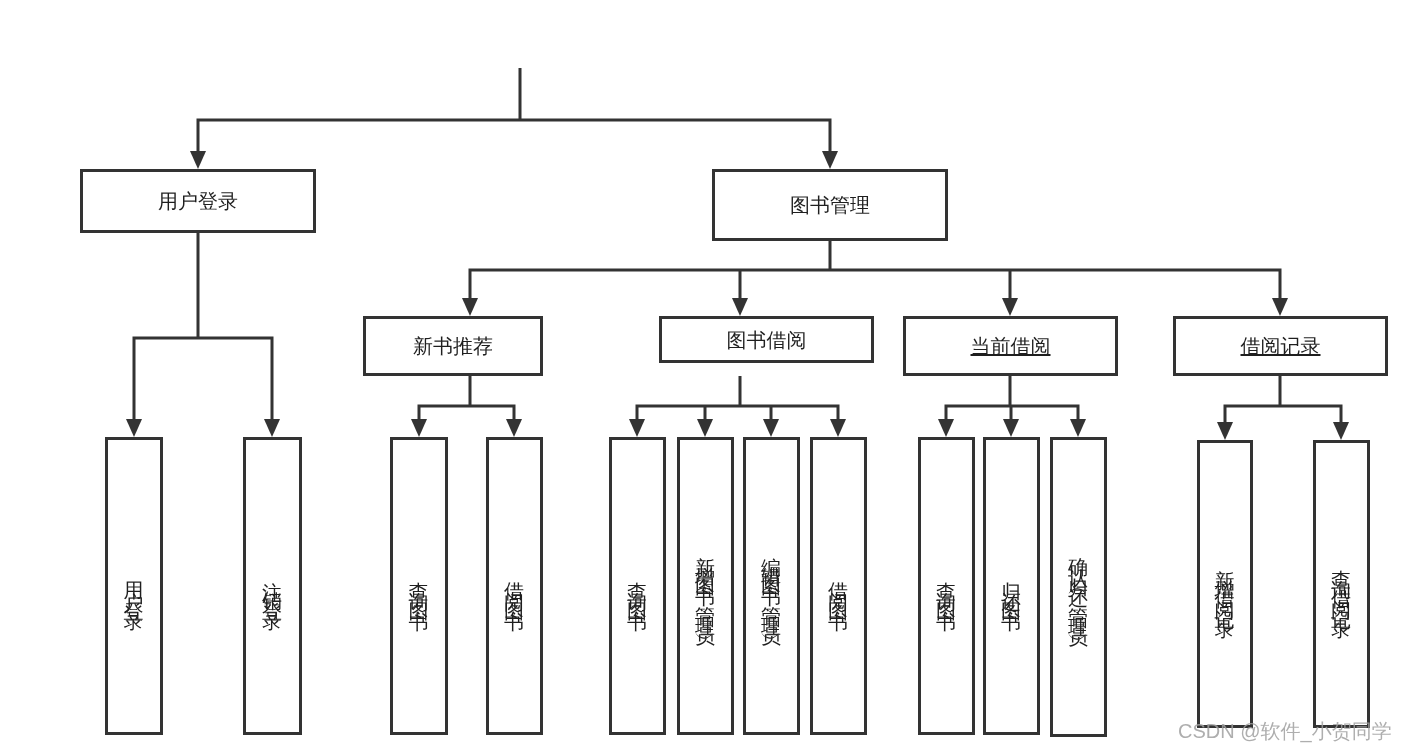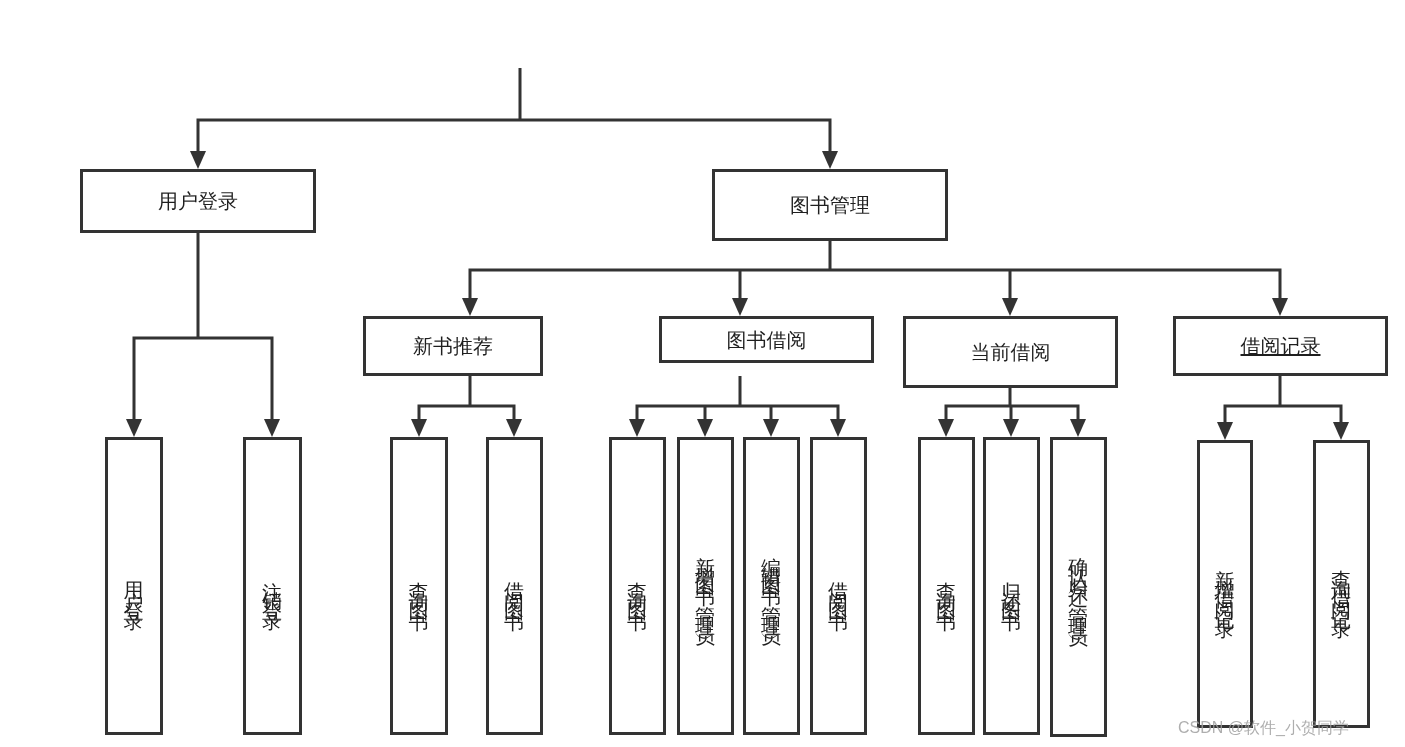--- a/index.html
+++ b/index.html
@@ -44,21 +44,21 @@
   .vbox .lbl {
     writing-mode: vertical-rl;
     text-orientation: mixed;
     letter-spacing: 10px;
     white-space: nowrap;
   }
   .watermark {
     position: absolute;
     left: 1178px;
     top: 718px;
-    font-size: 16px;
+    font-size: 20px;
     color: var(--watermark, #a0a0a0);
     opacity: 0.85;
     white-space: nowrap;
     z-index: 10;
   }
 </style>
 </head>
 <body>
 
 <div class="canvas">
@@ -113,21 +113,21 @@
   <div class="box hbox" style="left:712px; top:169px; width:236px; height:72px;">
     <span class="lbl">图书管理</span>
   </div>
 
   <div class="box hbox" style="left:363px; top:316px; width:180px; height:60px;">
     <span class="lbl">新书推荐</span>
   </div>
   <div class="box hbox" style="left:659px; top:316px; width:215px; height:47px;">
     <span class="lbl">图书借阅</span>
   </div>
-  <div class="box hbox" style="left:903px; top:316px; width:215px; height:72px;">
+  <div class="box hbox" style="left:903px; top:316px; width:215px; height:60px;text-decoration:underline;">
     <span class="lbl">当前借阅</span>
   </div>
   <div class="box hbox" style="left:1173px; top:316px; width:215px; height:60px;text-decoration:underline;">
     <span class="lbl">借阅记录</span>
   </div>
 
   <div class="box vbox" style="left:105px; top:437px; width:58px; height:298px;">
     <span class="lbl">用户登录</span>
   </div>
   <div class="box vbox" style="left:243px; top:437px; width:59px; height:298px;">

